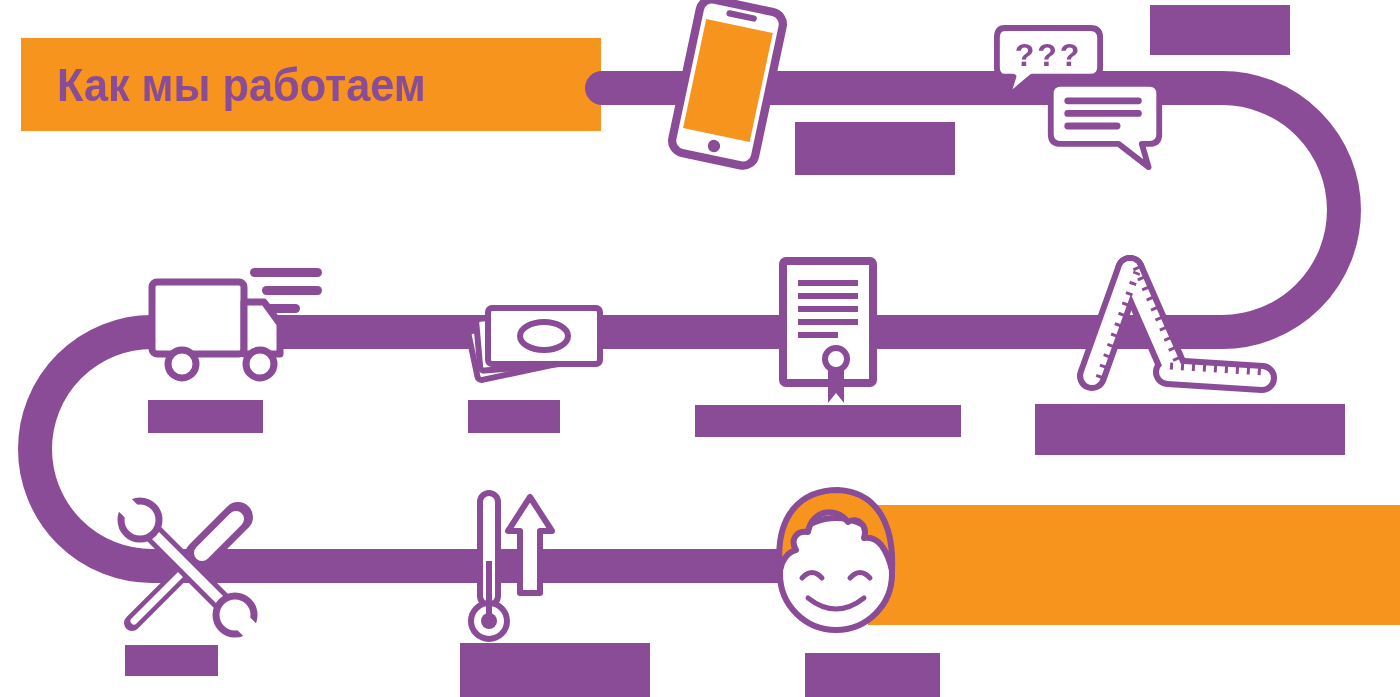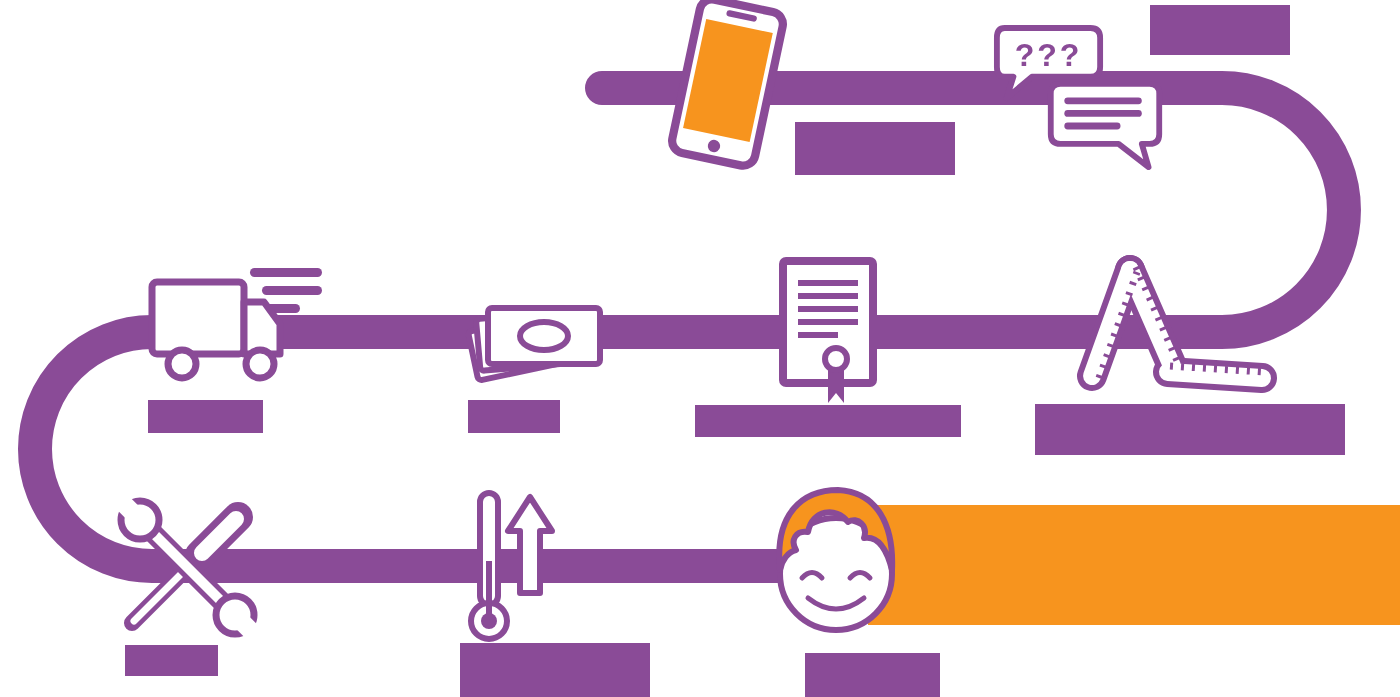--- a/index.html
+++ b/index.html
@@ -22,20 +22,23 @@
   .fo { fill:var(--orange); }
   .fn { fill:none; }
   .qtext { font-family:"Liberation Sans",sans-serif; font-weight:bold; font-size:33px;
            fill:var(--purple); letter-spacing:3px; }
 </style>
 </head>
 <body>
 
 <div class="stage">
 
+  <div class="banner title-banner">
+    <span class="title-text">Как мы работаем</span>
+  </div>
   <div class="banner bottom-banner"></div>
 
   <svg class="route" viewBox="0 0 1400 697">
     <path class="sp fn" stroke-width="34" stroke-linecap="round" d="M 602 88 H 1222 A 122 122 0 0 1 1222 332 H 152 A 117 117 0 0 0 152 566 H 842"></path>
   </svg>
 
   <div class="block" style="left:1150px;top:5px;width:140px;height:50px;"></div>
   <div class="block" style="left:795px;top:122px;width:160px;height:53px;"></div>
   <div class="block" style="left:148px;top:400px;width:115px;height:33px;"></div>
   <div class="block" style="left:468px;top:400px;width:92px;height:33px;"></div>

